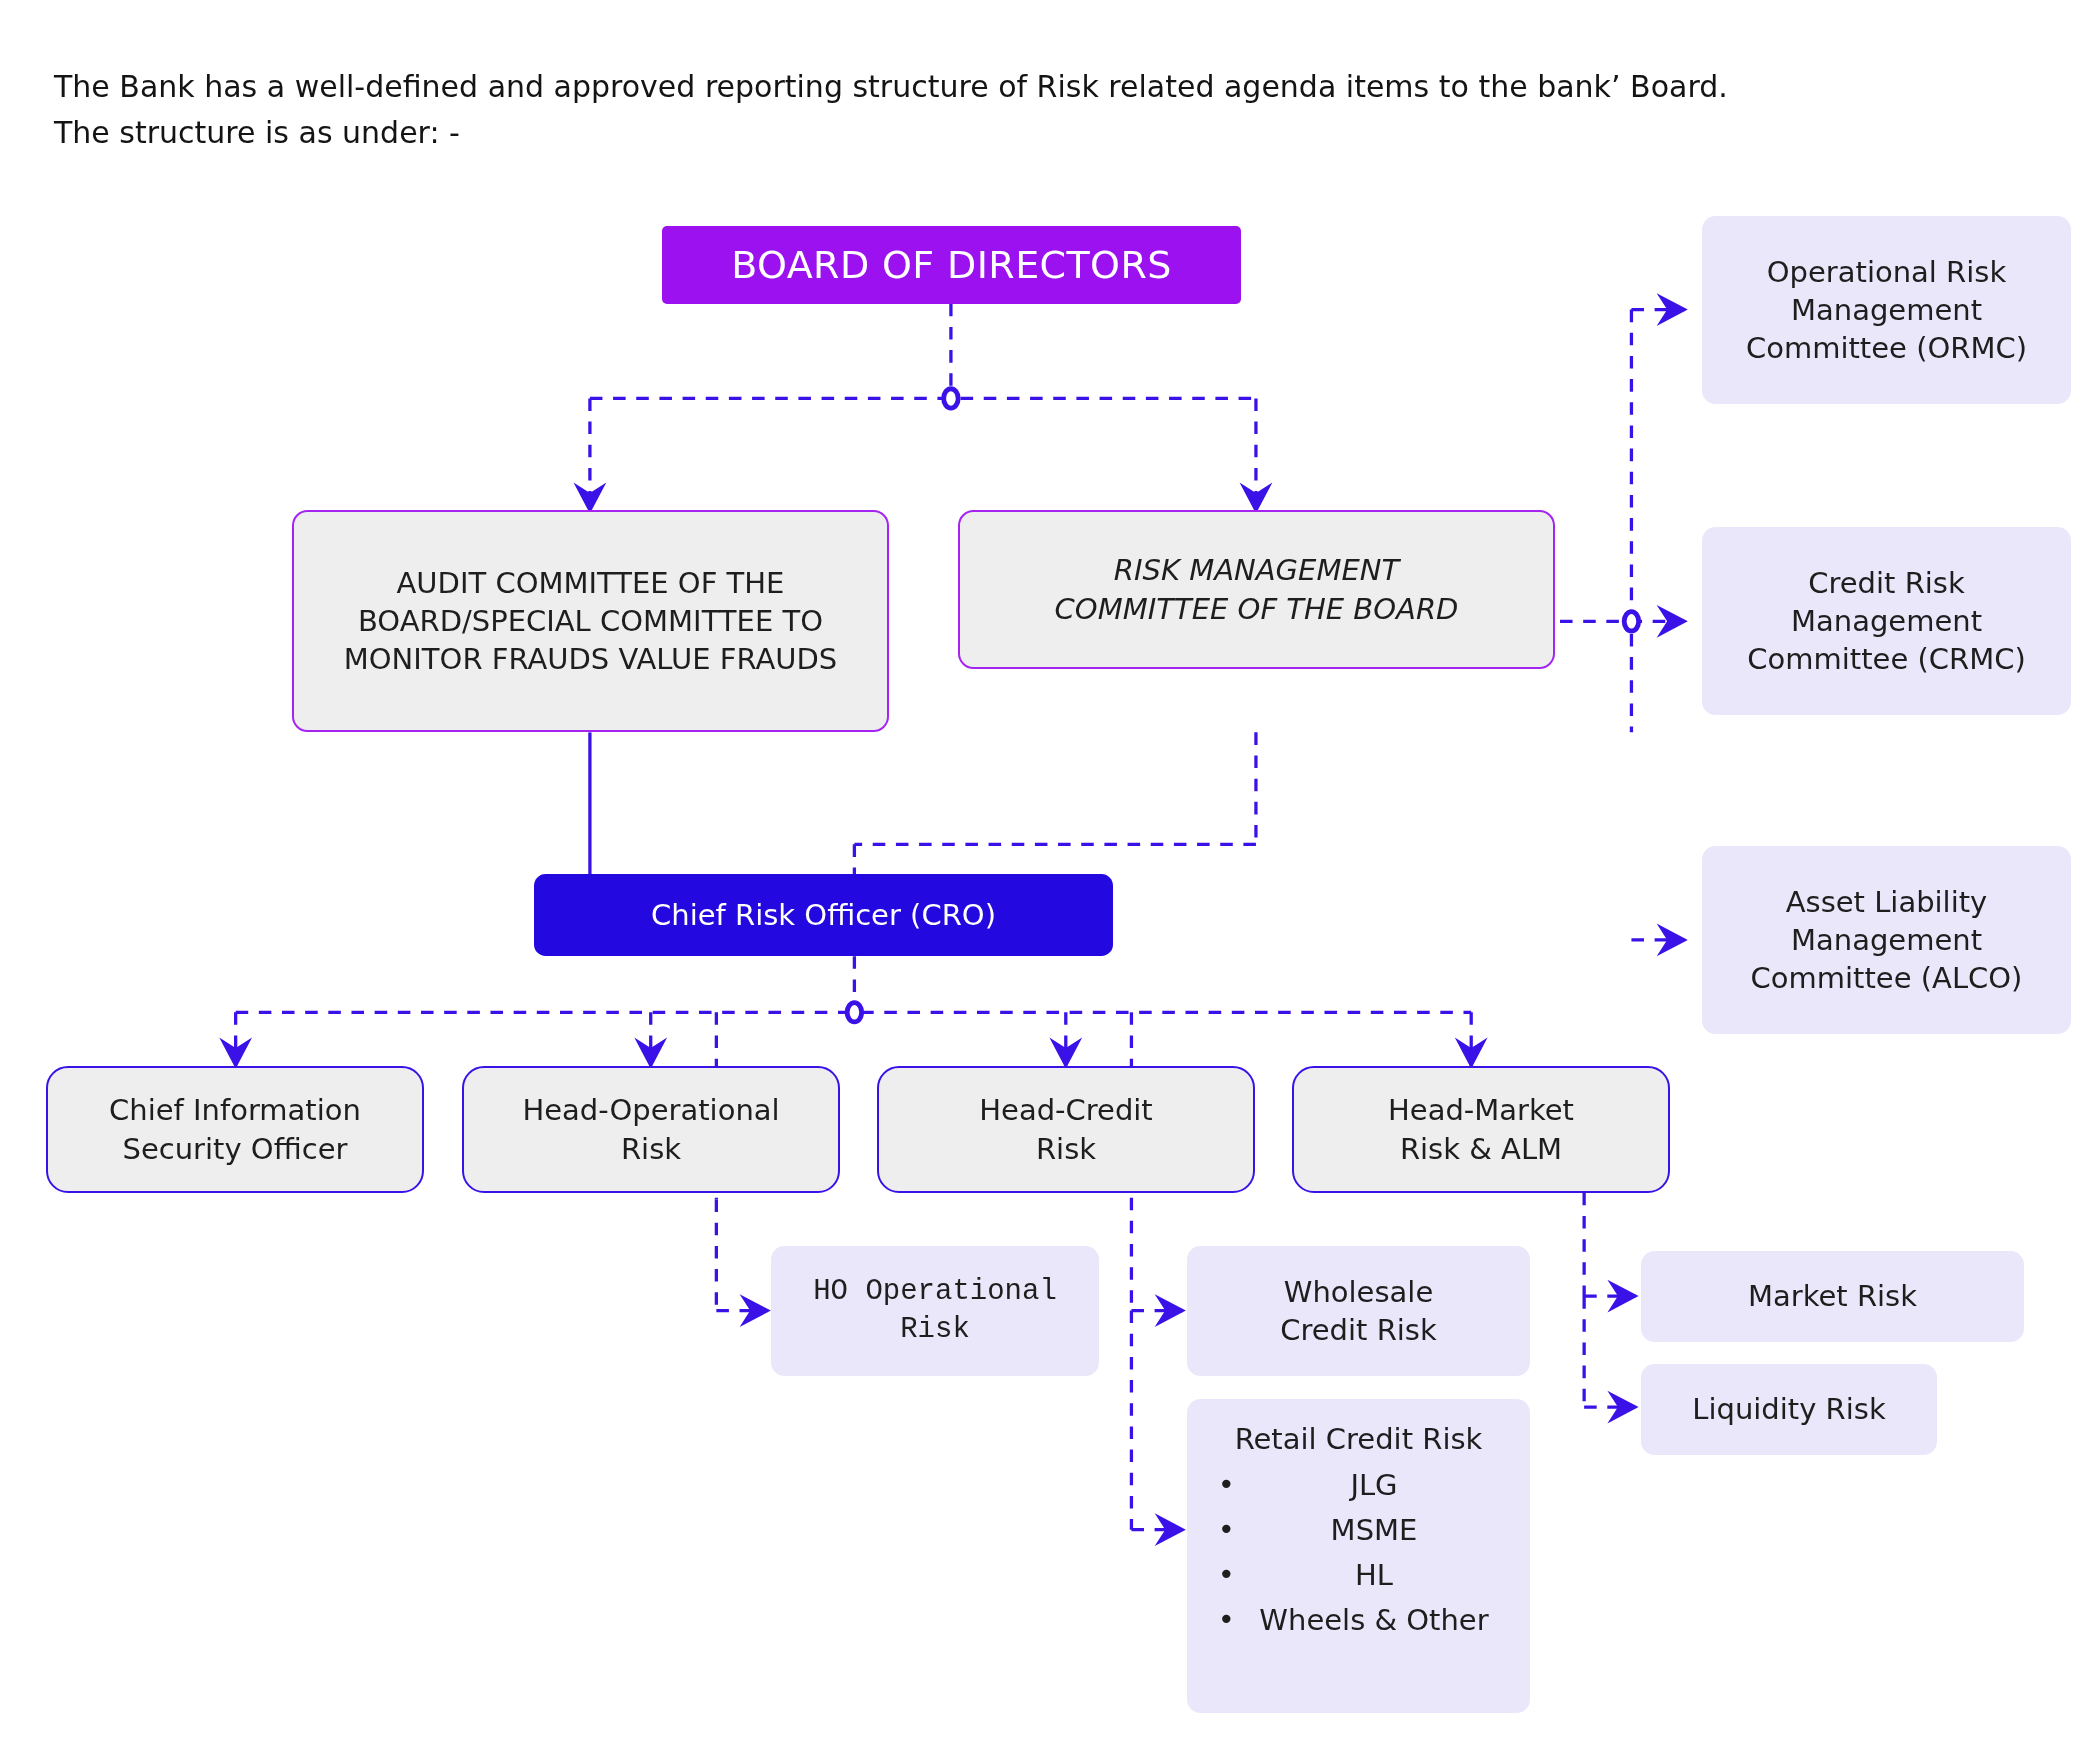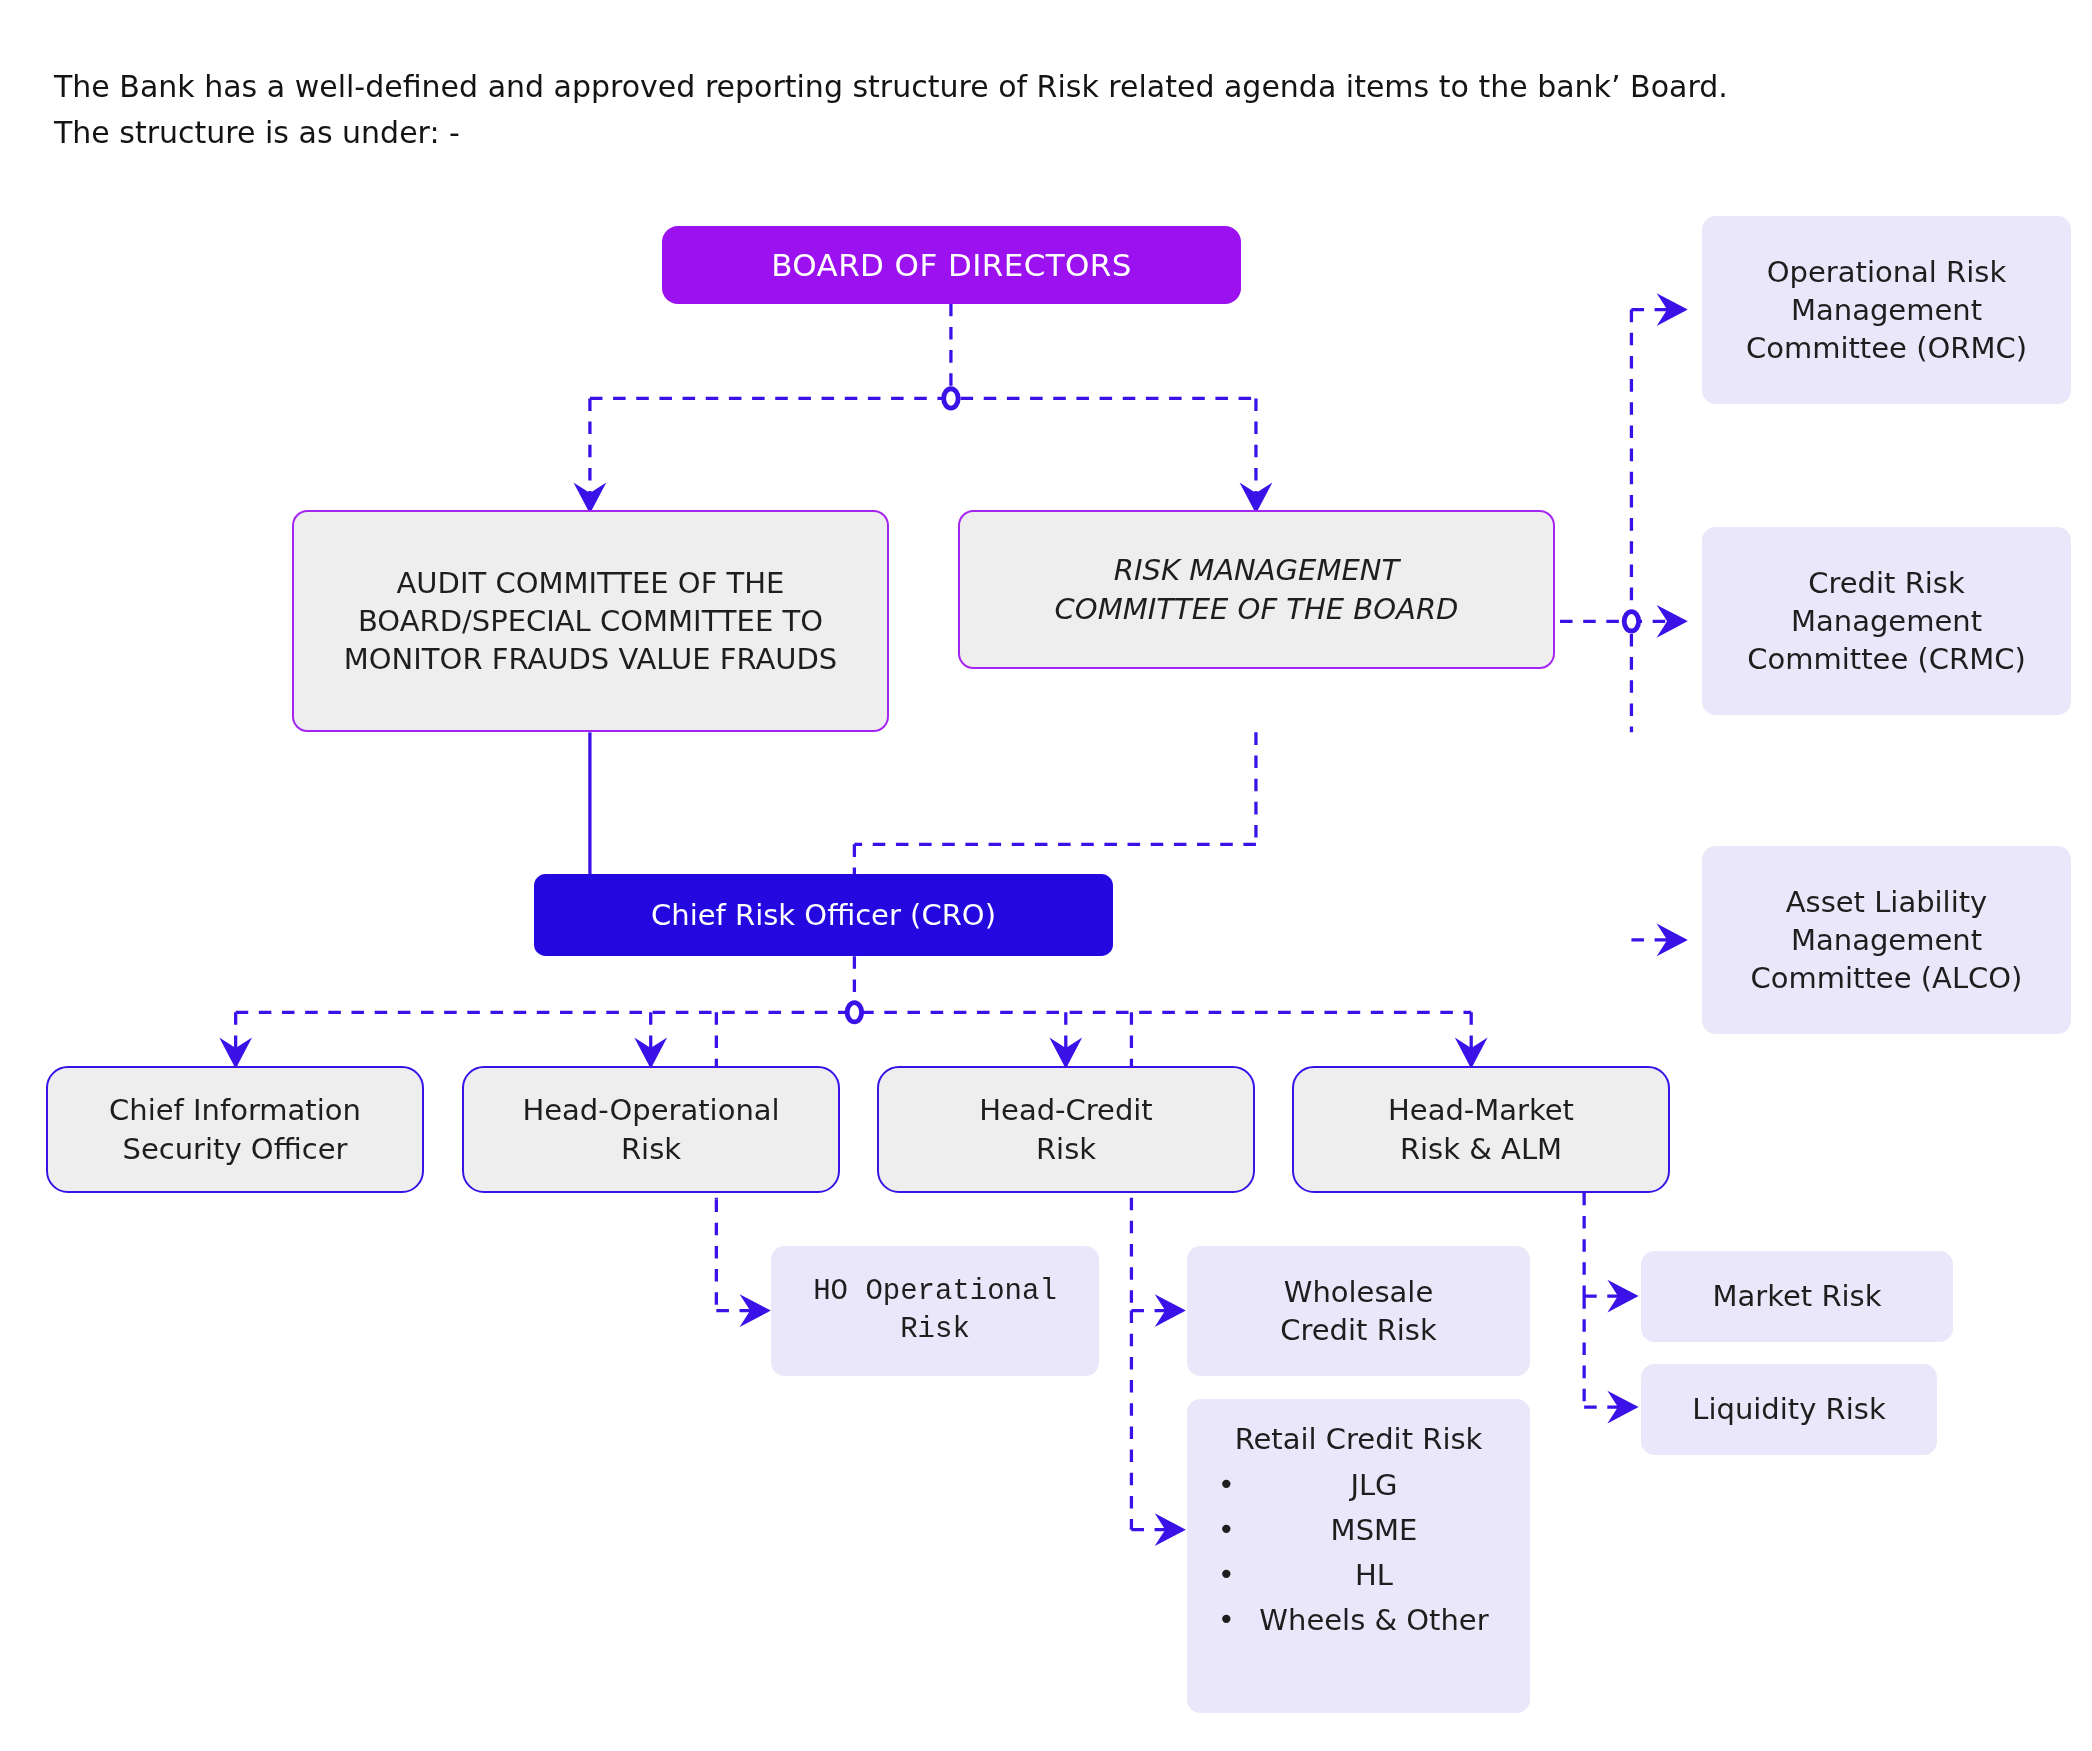--- a/index.html
+++ b/index.html
@@ -18,22 +18,22 @@
 
   .node{
     position:absolute;box-sizing:border-box;
     display:flex;align-items:center;justify-content:center;
     text-align:center;border-radius:13.5px;
     padding:5.8px 13.5px;line-height:1.32;
   }
 
   
   .n-board{
-    background:#9b11f0;color:#ffffff;font-size:31px;letter-spacing:0.4px;
-    border-radius:16px;
+    background:#9b11f0;color:#ffffff;font-size:38px;letter-spacing:0.4px;
+    border-radius:5px;
   }
   
   .n-committee{
     background:#eeeeee;border:2.9px solid #a524f2;color:#1e1e1e;font-size:29px;
     border-radius:15.4px;
   }
   
   .n-cro{
     background:#2408e0;color:#ffffff;font-size:29px;border-radius:11.6px;
   }
@@ -220,21 +220,21 @@
       <div class="bullet-title">Retail Credit Risk</div>
       <ul class="bullet-list">
         <li>JLG</li>
         <li>MSME</li>
         <li>HL</li>
         <li>Wheels &amp; Other</li>
       </ul>
     </div>
   </div>
 
-  <div class="node n-soft" style="left:1641px;top:1231px;width:312px;height:91px;">
+  <div class="node n-soft" style="left:1641px;top:1231px;width:383px;height:91px;">
     <span>Market Risk</span>
   </div>
 
   <div class="node n-soft" style="left:1641px;top:1344px;width:296px;height:91px;">
     <span>Liquidity Risk</span>
   </div>
 
 </div>
 
 

